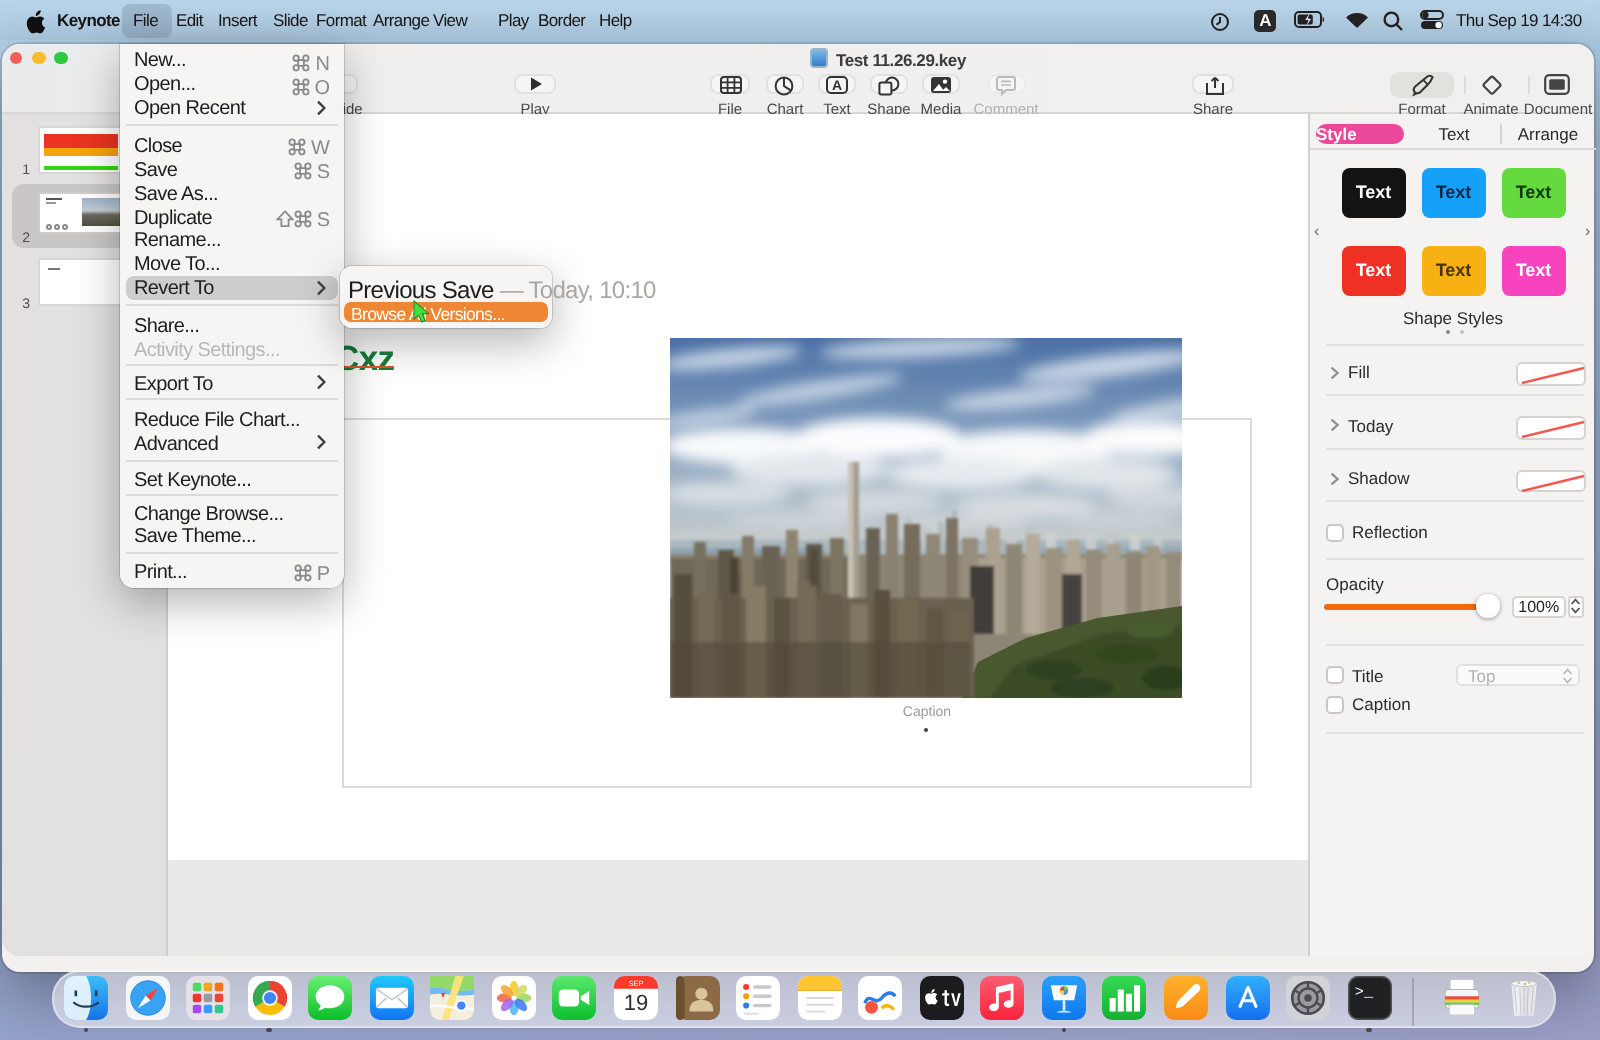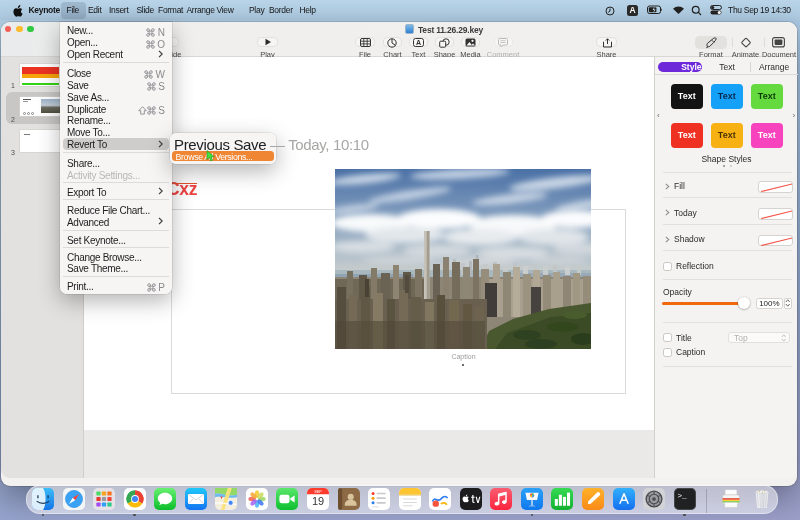--- a/index.html
+++ b/index.html
@@ -188,21 +188,21 @@
       <div class="abs" style="left:10.5px;top:15px;width:3px;height:3px;border:.7px solid #888;border-radius:50%"></div>
     </div>
     <div class="tnum" style="left:2px;top:58.5px">2</div>
     <div class="thumb" style="top:72.4px;height:24px">
       <div class="abs" style="left:4px;top:3.5px;width:6px;height:1.2px;background:#777"></div>
     </div>
     <div class="tnum" style="left:2px;top:91.5px">3</div>
   </div>
   <div id="canvas">
     <div id="slide">
-      <div class="abs" style="left:83px;top:122px;font-size:17.5px;font-weight:bold;color:#ef4444;letter-spacing:-0.3px">Cxz</div>
+      <div class="abs" style="left:83px;top:112px;font-size:17.5px;font-weight:bold;color:#15803d;letter-spacing:-0.3px">Cxz</div>
       <div class="abs" style="left:83.5px;top:125.8px;width:29px;height:1.2px;background:#e2552e"></div>
       <div class="abs" style="left:87px;top:152px;width:455px;height:185px;border:1px solid #dcdbd9"></div>
       <svg class="abs" style="left:251px;top:112px" width="256" height="180" viewBox="0 0 256 180">
         <defs>
           <linearGradient id="sky" x1="0" y1="0" x2="0" y2="1">
             <stop offset="0" stop-color="#4a70a5"></stop>
               <stop offset="0.4" stop-color="#7e9abc"></stop>
               <stop offset="0.75" stop-color="#b2c0ca"></stop>
               <stop offset="1" stop-color="#c9ced0"></stop>
           </linearGradient>
@@ -323,21 +323,21 @@
           <rect x="30" y="110" width="4" height="18" fill="#494336"></rect>
           <rect x="70" y="106" width="4" height="18" fill="#524b3c"></rect>
         </g>
       </svg>
       <div class="abs" style="left:349.5px;top:296px;width:60px;text-align:center;font-size:7px;color:#9b9b9b">Caption</div>
       <div class="abs" style="left:378.3px;top:307px;width:2.2px;height:2.2px;background:#3e3e3e;border-radius:50%"></div>
     </div>
   </div>
   <div id="sidebar">
     <div class="abs" style="left:0;top:0;width:143px;height:18px;border-bottom:1px solid #dbd9d6"></div>
-    <div class="abs" style="left:3px;top:4.7px;width:43.5px;height:10px;background:#6d28d9;border-radius:5px;color:#fff;font-size:8.5px;font-weight:bold;text-align:right;line-height:10px">Style</div>
+    <div class="abs" style="left:3px;top:4.7px;width:43.5px;height:10px;background:#ec4899;border-radius:5px;color:#fff;font-size:8.5px;font-weight:bold;text-align:left;line-height:10px">Style</div>
     <div class="abs slab" style="left:62px;top:4.7px;width:20px;text-align:center">Text</div>
     <div class="abs" style="left:95px;top:4.5px;width:1px;height:10px;background:#d8d6d3"></div>
     <div class="abs slab" style="left:103px;top:4.7px;width:32px;text-align:center">Arrange</div>
     <div class="abs" style="left:2px;top:54px;color:#666;font-size:8px">‹</div>
     <div class="abs" style="left:137.5px;top:54px;color:#666;font-size:8px">›</div>
     <div class="abs" style="left:16px;top:27px;width:31.5px;height:25.4px;background:#131313;border-radius:4px;color:#fff;font-size:9px;font-weight:bold;text-align:center;line-height:25.4px">Text</div>
     <div class="abs" style="left:56px;top:27px;width:31.5px;height:25.4px;background:#16a1f9;border-radius:4px;color:#04284c;font-size:9px;font-weight:bold;text-align:center;line-height:25.4px">Text</div>
     <div class="abs" style="left:96px;top:27px;width:31.5px;height:25.4px;background:#64da3f;border-radius:4px;color:#0c3a05;font-size:9px;font-weight:bold;text-align:center;line-height:25.4px">Text</div>
     <div class="abs" style="left:16px;top:65.5px;width:31.5px;height:25.4px;background:#ee3123;border-radius:4px;color:#fff;font-size:9px;font-weight:bold;text-align:center;line-height:25.4px">Text</div>
     <div class="abs" style="left:56px;top:65.5px;width:31.5px;height:25.4px;background:#f8b113;border-radius:4px;color:#4a3303;font-size:9px;font-weight:bold;text-align:center;line-height:25.4px">Text</div>
@@ -469,21 +469,21 @@
 <div class="msep" style="top:254.2px"></div>
 <div class="mrow" style="top:256.7px">Print...<span class="sc"><svg width="9" height="9" viewBox="0 0 10 10" style="vertical-align:-1px">
           <path d="M3.4 3.4 h3.2 v3.2 h-3.2 z" fill="none" stroke="#8a8a8e" stroke-width="1"></path>
           <circle cx="2.3" cy="2.3" r="1.5" fill="none" stroke="#8a8a8e" stroke-width="1"></circle>
           <circle cx="7.7" cy="2.3" r="1.5" fill="none" stroke="#8a8a8e" stroke-width="1"></circle>
           <circle cx="2.3" cy="7.7" r="1.5" fill="none" stroke="#8a8a8e" stroke-width="1"></circle>
           <circle cx="7.7" cy="7.7" r="1.5" fill="none" stroke="#8a8a8e" stroke-width="1"></circle>
         </svg><span style="margin-left:2.5px">P</span></span></div>
 </div>
 <div id="submenu">
-<div class="abs" style="left:4.5px;top:5.6px;font-size:15px;letter-spacing:-0.35px;white-space:nowrap;color:#1d1d1f;height:12px;line-height:12px">Previous Save <span style="color:#a8a7a5">— Today, 10:10</span></div>
+<div class="abs" style="left:4.5px;top:5.6px;font-size:12px;letter-spacing:-0.35px;white-space:nowrap;color:#1d1d1f;height:12px;line-height:12px">Previous Save <span style="color:#a8a7a5">— Today, 10:10</span></div>
 <div class="abs" style="left:2px;top:17.5px;width:102px;height:10.5px;background:#ef8634;border-radius:3.5px"></div>
 <div class="abs" style="left:6px;top:18px;font-size:8.8px;letter-spacing:-0.35px;white-space:nowrap;color:#fff;height:12px;line-height:12px">Browse All Versions...</div>
 </div>
 <svg class="abs" style="left:206px;top:150px" width="10" height="13" viewBox="0 0 10 13">
     <path d="M1 0.5 L1 9.5 L3.4 7.6 L4.8 11 L6.6 10.2 L5.2 6.9 L8.2 6.7 z" fill="#43e13c" stroke="#2e8c2a" stroke-width="0.6"></path>
   </svg>
 <div id="dock">
 <div class="di" style="left:5.5px"><svg width="26" height="26" viewBox="0 0 26 26">
         <defs>
           <linearGradient id="fin" x1="0" y1="0" x2="0" y2="1">

